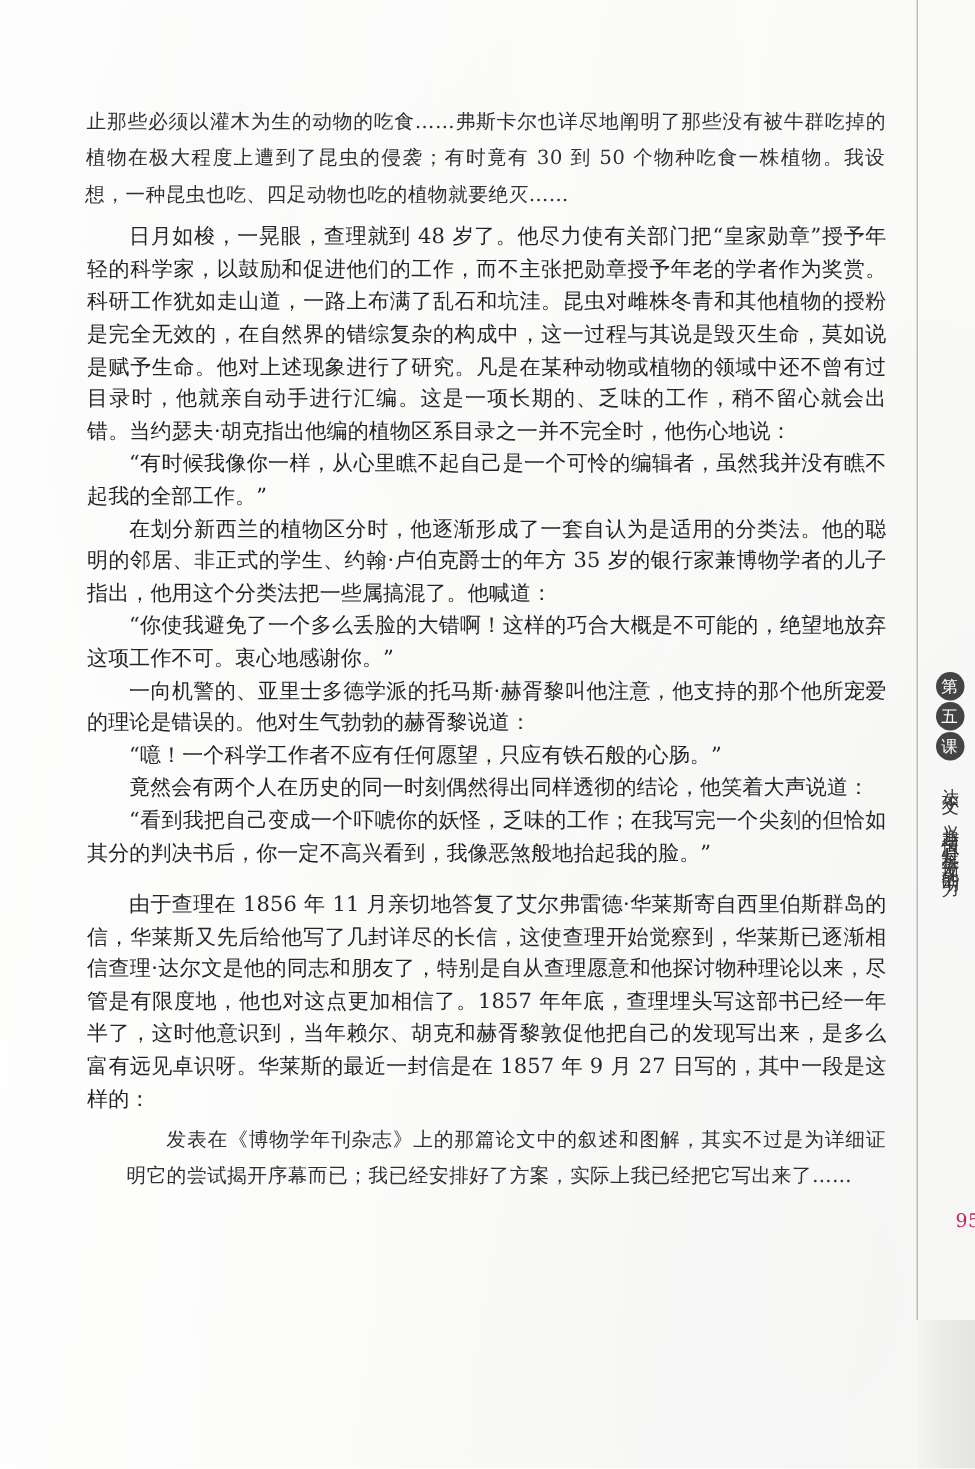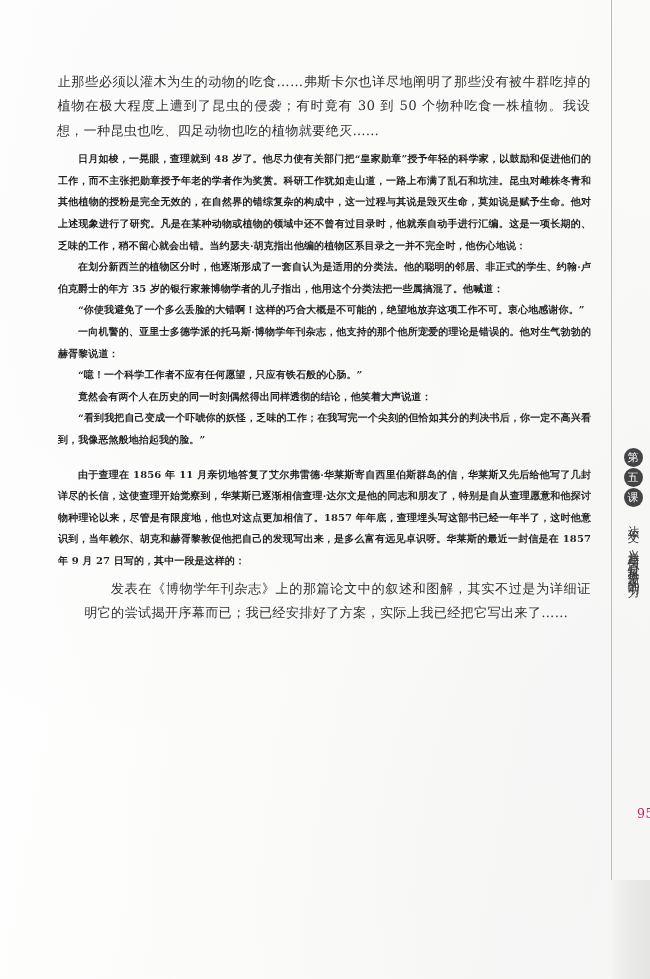--- a/index.html
+++ b/index.html
@@ -54,25 +54,24 @@
     margin: 0;
     color: #17171a;
     text-align: justify;
     text-justify: inter-ideograph;
     word-break: break-all;
   }
 
   
   .body-para {
     font-family: "DejaVu Serif", "Liberation Serif", serif;
-    font-size: 10px;
+    font-size: 14px;
     line-height: 21.6px;
     text-indent: 2em;
     letter-spacing: 0.1px;
-    font-weight: bold;
   }
 
   
   .quote-para {
     font-family: "DejaVu Serif", "Liberation Serif", serif;
     font-size: 13.1px;
     line-height: 24.4px;
     color: #242428;
     text-indent: 2em;
     letter-spacing: 0.35px;
@@ -178,26 +177,27 @@
   <div id="paper-tone"></div>
 
   <div id="text-column">
 
     <p class="para quote-para quote-top">止那些必须以灌木为生的动物的吃食……弗斯卡尔也详尽地阐明了那些没有被牛群吃掉的植物在极大程度上遭到了昆虫的侵袭；有时竟有 30 到 50 个物种吃食一株植物。我设想，一种昆虫也吃、四足动物也吃的植物就要绝灭……</p>
 
     <div class="gap-small"></div>
 
     <p class="para body-para">日月如梭，一晃眼，查理就到 48 岁了。他尽力使有关部门把“皇家勋章”授予年轻的科学家，以鼓励和促进他们的工作，而不主张把勋章授予年老的学者作为奖赏。科研工作犹如走山道，一路上布满了乱石和坑洼。昆虫对雌株冬青和其他植物的授粉是完全无效的，在自然界的错综复杂的构成中，这一过程与其说是毁灭生命，莫如说是赋予生命。他对上述现象进行了研究。凡是在某种动物或植物的领域中还不曾有过目录时，他就亲自动手进行汇编。这是一项长期的、乏味的工作，稍不留心就会出错。当约瑟夫·胡克指出他编的植物区系目录之一并不完全时，他伤心地说：</p>
 
+    <p class="para body-para dialogue">“有时候我像你一样，从心里瞧不起自己是一个可怜的编辑者，虽然我并没有瞧不起我的全部工作。”</p>
 
     <p class="para body-para">在划分新西兰的植物区分时，他逐渐形成了一套自认为是适用的分类法。他的聪明的邻居、非正式的学生、约翰·卢伯克爵士的年方 35 岁的银行家兼博物学者的儿子指出，他用这个分类法把一些属搞混了。他喊道：</p>
 
     <p class="para body-para dialogue">“你使我避免了一个多么丢脸的大错啊！这样的巧合大概是不可能的，绝望地放弃这项工作不可。衷心地感谢你。”</p>
 
-    <p class="para body-para">一向机警的、亚里士多德学派的托马斯·博物学年刊杂志，他支持的那个他所宠爱的理论是错误的。他对生气勃勃的赫胥黎说道：</p>
+    <p class="para body-para">一向机警的、亚里士多德学派的托马斯·赫胥黎叫他注意，他支持的那个他所宠爱的理论是错误的。他对生气勃勃的赫胥黎说道：</p>
 
     <p class="para body-para dialogue">“噫！一个科学工作者不应有任何愿望，只应有铁石般的心肠。”</p>
 
     <p class="para body-para">竟然会有两个人在历史的同一时刻偶然得出同样透彻的结论，他笑着大声说道：</p>
 
     <p class="para body-para dialogue">“看到我把自己变成一个吓唬你的妖怪，乏味的工作；在我写完一个尖刻的但恰如其分的判决书后，你一定不高兴看到，我像恶煞般地抬起我的脸。”</p>
 
     <div class="gap-medium"></div>
 
     <p class="para body-para">由于查理在 1856 年 11 月亲切地答复了艾尔弗雷德·华莱斯寄自西里伯斯群岛的信，华莱斯又先后给他写了几封详尽的长信，这使查理开始觉察到，华莱斯已逐渐相信查理·达尔文是他的同志和朋友了，特别是自从查理愿意和他探讨物种理论以来，尽管是有限度地，他也对这点更加相信了。1857 年年底，查理埋头写这部书已经一年半了，这时他意识到，当年赖尔、胡克和赫胥黎敦促他把自己的发现写出来，是多么富有远见卓识呀。华莱斯的最近一封信是在 1857 年 9 月 27 日写的，其中一段是这样的：</p>

